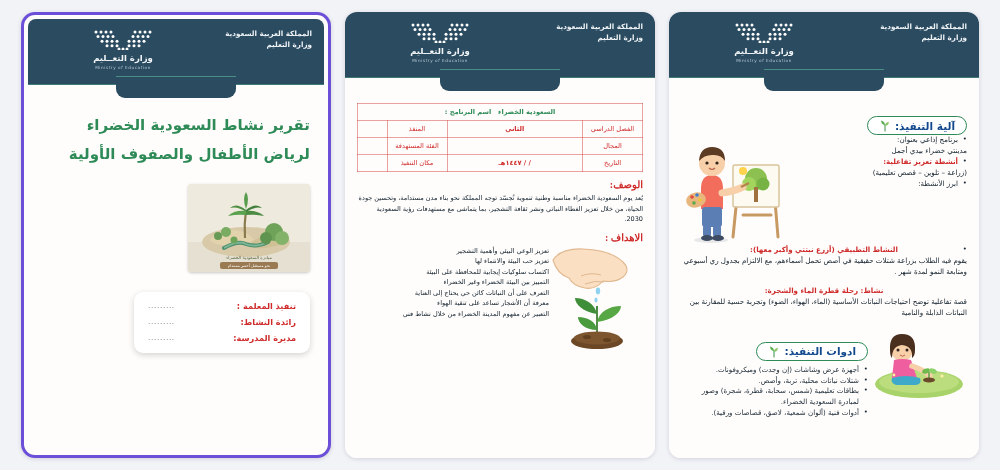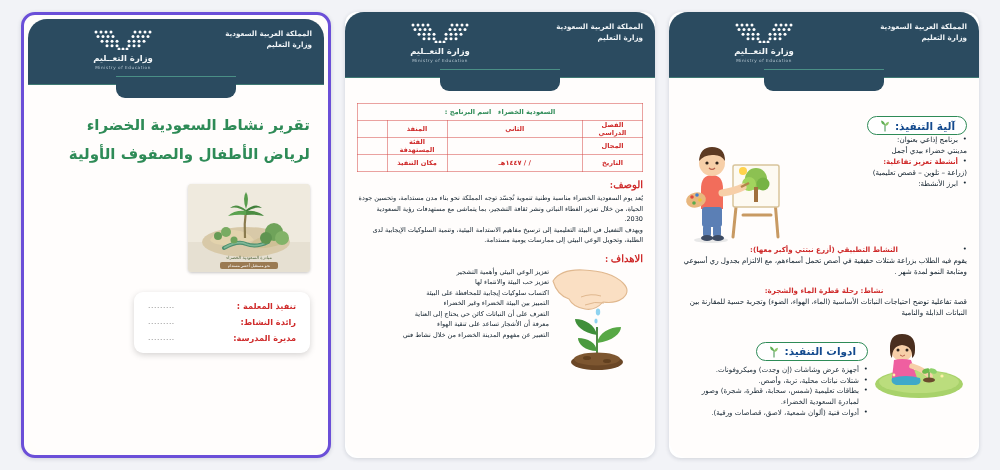--- a/index.html
+++ b/index.html
@@ -24,21 +24,21 @@
     position:relative;
     display:flex;flex-direction:column;
   }
   .card.outlined{
     border:3px solid #6b4fd8;
     border-radius:14px;
     padding:4px;
     background:#fffdfb;
   }
   .inner{
-    flex:1;background:#fffdfc;border-radius:19px;
+    flex:1;background:#fffdfc;border-radius:0;
     display:flex;flex-direction:column;overflow:hidden;
   }
 
   
   .moe-header{
     position:relative;
     background:#2b4b60;
     height:66px;
     border-radius:8px 8px 0 0;
     display:flex;align-items:flex-start;
@@ -101,21 +101,21 @@
 
   
   table.rep{
     width:100%;border-collapse:collapse;margin-top:3px;
     border:1px solid #c0392b33;
   }
   table.rep td{
     border:1px solid #d8534f88;height:17px;padding:0 4px;
     font-size:6.6px;text-align:center;vertical-align:middle;color:#cf2b2b;
   }
-  td.lbl{font-weight:bold;color:#cf2b2b;width:60px;}
+  td.lbl{font-weight:normal;color:#cf2b2b;width:60px;}
   td.val{color:#11202c;font-weight:bold;}
   td.title-cell{
     height:21px;font-size:9.3px;font-weight:bold;color:#2e8b57;
   }
   td.title-cell .t-lbl{color:#2e8b57;}
   td.title-cell .t-val{color:#2e8b57;}
 
   .sec-head{
     color:#cf2b2b;font-size:10px;font-weight:bold;text-align:right;margin:7px 0 3px 0;font-family:Liberation Serif, serif;
   }
@@ -409,21 +409,20 @@
           <td class="val">/     /  ١٤٤٧هـ</td>
           <td class="lbl">مكان التنفيذ</td>
           <td class="val"></td>
         </tr>
       </tbody>
         </table>
 
       <div class="sec-head">الوصف:</div>
       <div class="desc-lines">
         <p>يُعد يوم السعودية الخضراء مناسبة وطنية تنموية تُجسّد توجه المملكة نحو بناء مدن مستدامة، وتحسين جودة الحياة، من خلال تعزيز الغطاء النباتي ونشر ثقافة التشجير، بما يتماشى مع مستهدفات رؤية السعودية 2030.</p>
-        <p>ويهدف التفعيل في البيئة التعليمية إلى ترسيخ مفاهيم الاستدامة البيئية، وتنمية السلوكيات الإيجابية لدى الطلبة، وتحويل الوعي البيئي إلى ممارسات يومية مستدامة.</p>
       </div>
 
       <div class="sec-head">الاهداف :</div>
       <div class="goal-wrap">
         <svg class="plant-art" viewBox="0 0 92 108">
           <path d="M2 18 Q10 6 32 7 Q60 8 72 20 Q80 28 72 35 Q64 41 52 39 Q44 48 34 46 Q22 44 18 36 Q6 32 2 18Z" fill="#fadfc3" stroke="#e0b88f" stroke-width="1.1"></path>
           <path d="M30 34 Q40 30 50 33" stroke="#e0b88f" stroke-width="1" fill="none"></path>
           <path d="M34 42 Q44 38 53 40" stroke="#e0b88f" stroke-width="1" fill="none"></path>
           <ellipse cx="47" cy="49" rx="2.2" ry="3.4" fill="#8fd3f0"></ellipse>
           <ellipse cx="45" cy="58" rx="1.6" ry="2.6" fill="#8fd3f0"></ellipse>

